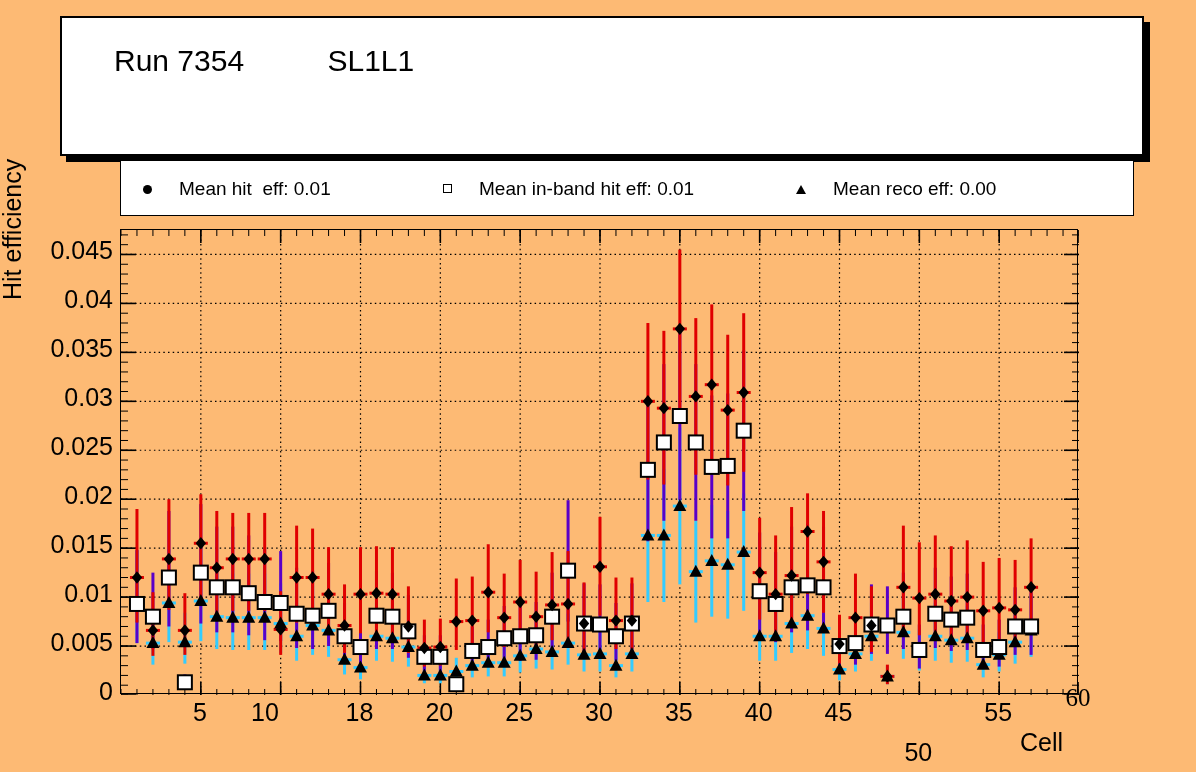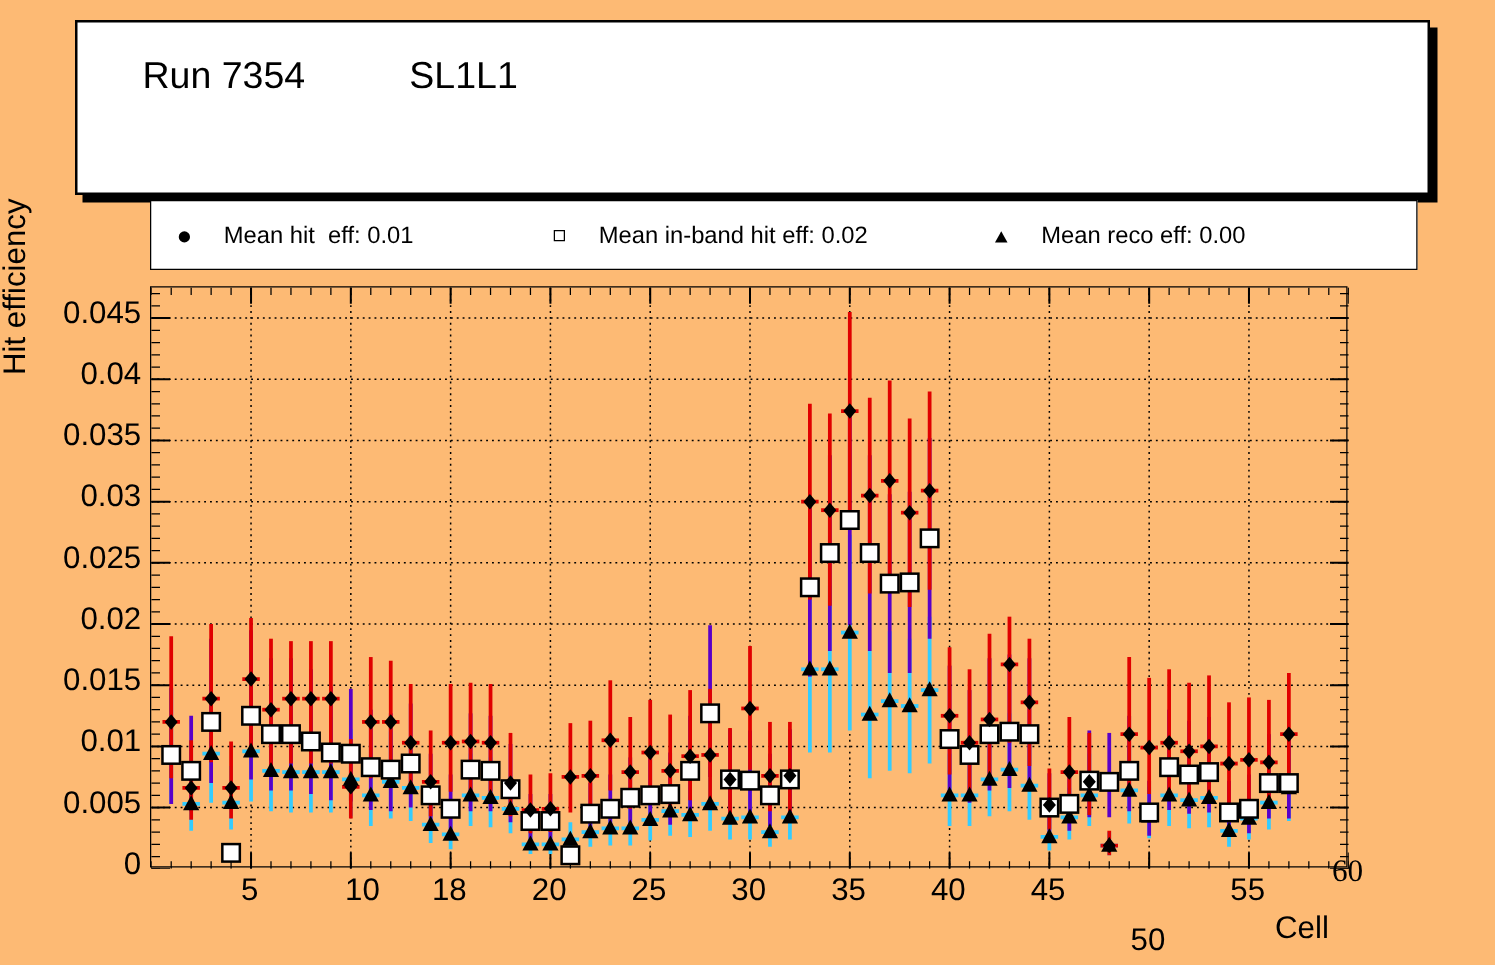--- a/index.html
+++ b/index.html
@@ -98,21 +98,21 @@
     <div class="legend-entry" style="left:18px;">
       <div class="legend-marker">
           <span class="mk-circle"></span>
         </div>
       <div class="legend-label">Mean hit  eff: 0.01</div>
     </div>
     <div class="legend-entry" style="left:318px;">
       <div class="legend-marker">
           <span class="mk-square"></span>
         </div>
-      <div class="legend-label">Mean in-band hit eff: 0.02</div>
+      <div class="legend-label">Mean in-band hit eff: 0.01</div>
     </div>
     <div class="legend-entry" style="left:672px;">
       <div class="legend-marker">
           <span class="mk-tri"></span>
         </div>
       <div class="legend-label">Mean reco eff: 0.00</div>
     </div>
   </div>
 
   <div id="plot-frame">
@@ -1272,21 +1272,21 @@
       <div class="ytick" style="top: 530.158px;">0.015</div>
       <div class="ytick" style="top: 481.211px;">0.02</div>
       <div class="ytick" style="top: 432.263px;">0.025</div>
       <div class="ytick" style="top: 383.316px;">0.03</div>
       <div class="ytick" style="top: 334.368px;">0.035</div>
       <div class="ytick" style="top: 285.421px;">0.04</div>
       <div class="ytick" style="top: 236.474px;">0.045</div>
     </div>
   <div id="xtick-layer">
       <div class="xtick" style="left: 169.833px; top: 698px;">5</div>
-      <div class="xtick" style="left: 260px; top: 698px;">10</div>
+      <div class="xtick" style="left: 235px; top: 698px;">10</div>
       <div class="xtick" style="left: 329.5px; top: 698px;">18</div>
       <div class="xtick" style="left: 409.333px; top: 698px;">20</div>
       <div class="xtick" style="left: 489.167px; top: 698px;">25</div>
       <div class="xtick" style="left: 569px; top: 698px;">30</div>
       <div class="xtick" style="left: 648.833px; top: 698px;">35</div>
       <div class="xtick" style="left: 728.667px; top: 698px;">40</div>
       <div class="xtick" style="left: 808.5px; top: 698px;">45</div>
       <div class="xtick" style="left: 888.333px; top: 698px; margin-top: 40px;">50</div>
       <div class="xtick" style="left: 968.167px; top: 698px;">55</div>
       <div class="xtick" style="left: 1048px; top: 684px; font-family: Liberation Serif, serif;">60</div>

